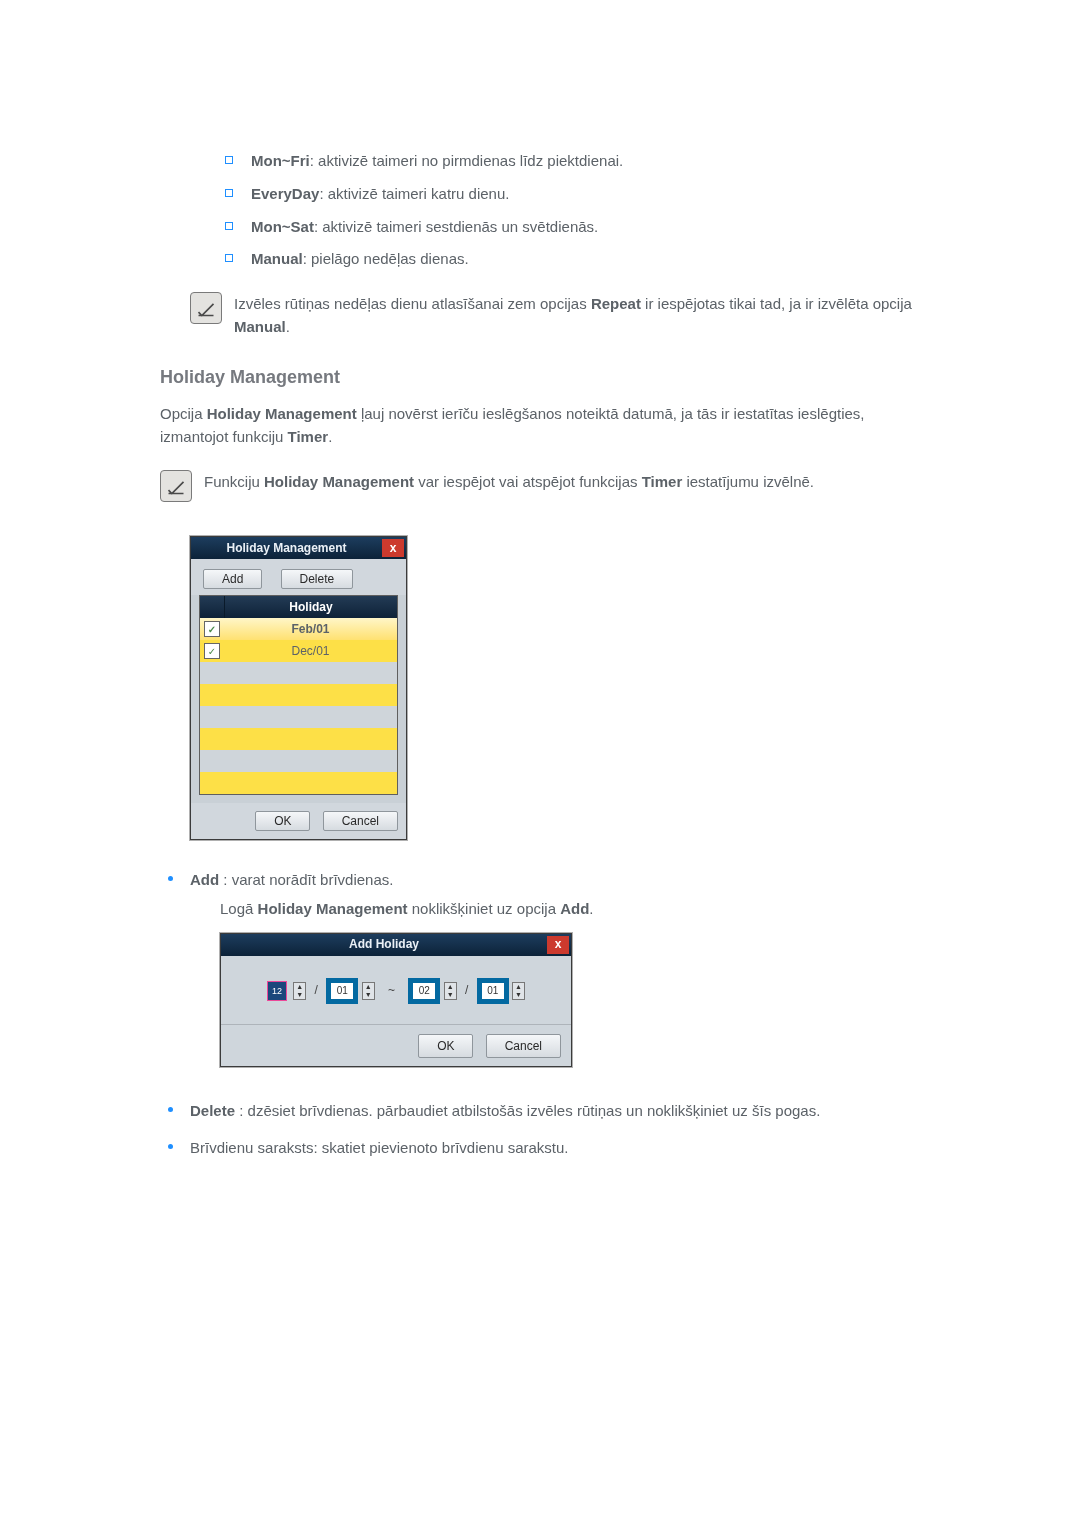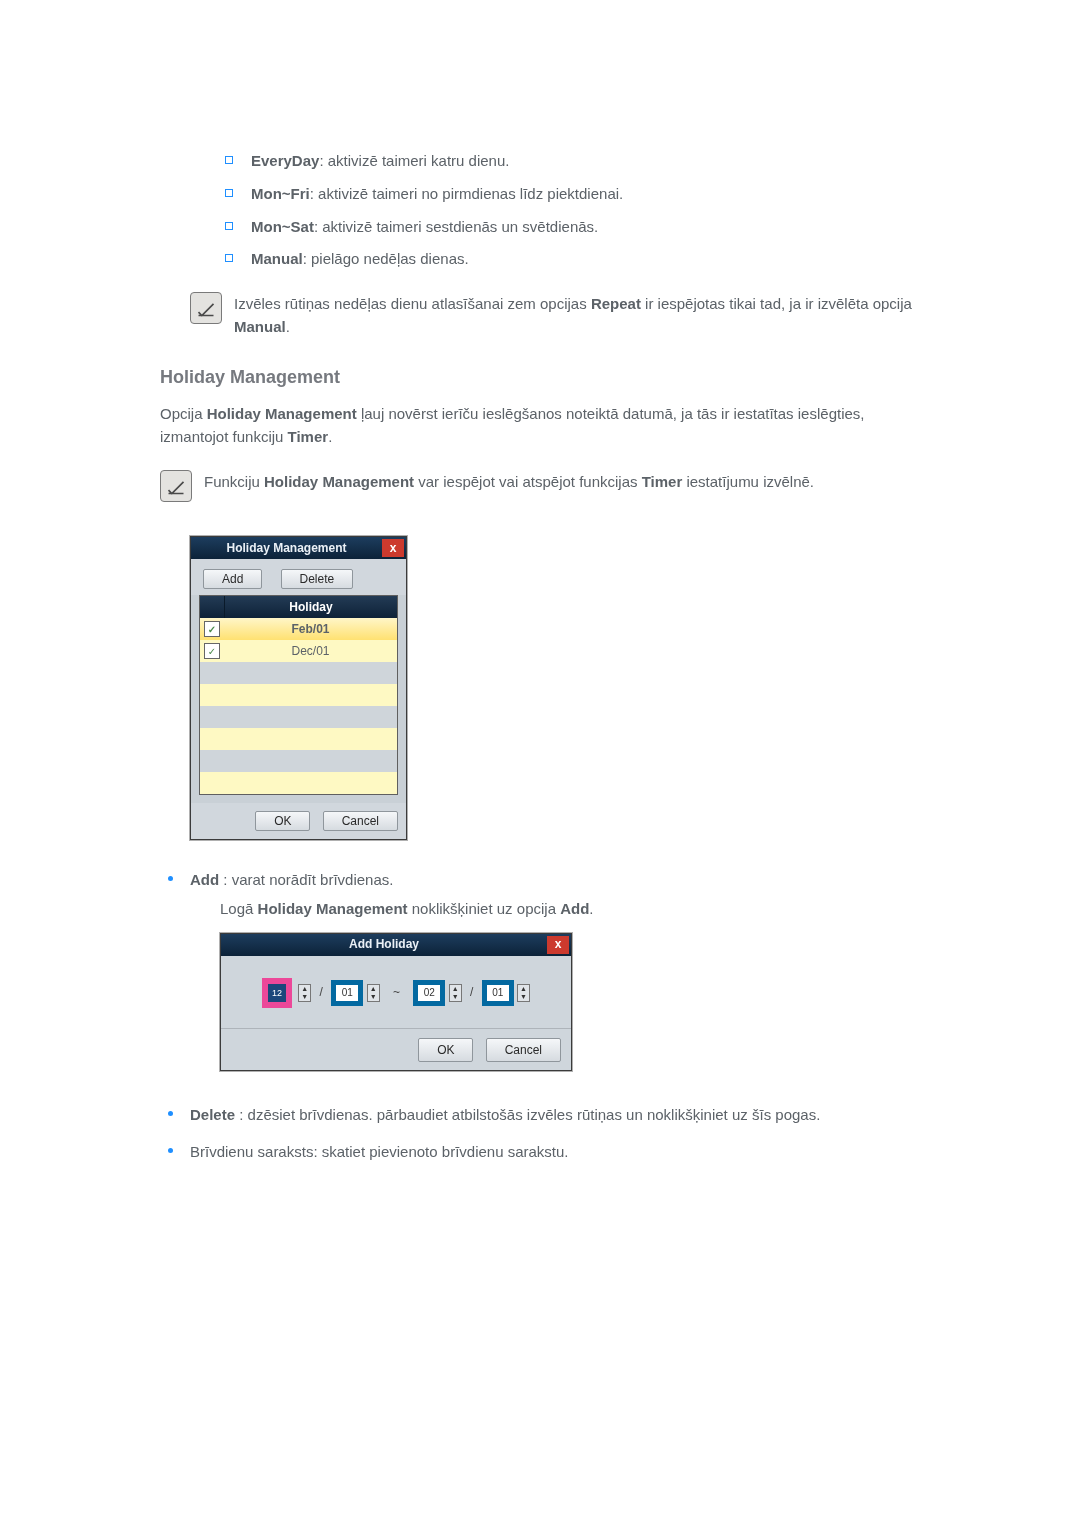--- a/index.html
+++ b/index.html
@@ -16,55 +16,55 @@
   h3.section{margin:0 0 14px 0;color:#76797f;font-weight:700;font-size:18px;}
   p.body{margin:8px 0 14px 0;line-height:1.55;}
   
   .win{border:1px solid #3b3b3b;background:#c9d0d6;display:inline-block;margin:6px 0 18px 30px;box-shadow:0 0 0 1px #b0b0b0;}
   .titlebar{background:linear-gradient(#1d3d5e,#0c2238);color:#eaf0f6;font-weight:700;font-size:12px;height:22px;display:flex;align-items:center;justify-content:space-between;padding:0 0 0 0;}
   .titlebar .tlabel{flex:1;text-align:center;}
   .titlebar .close{width:22px;height:18px;background:#cc3a2e;color:#fff;font-weight:700;display:flex;align-items:center;justify-content:center;font-size:12px;margin-right:2px;}
   .toolbar{background:#d1d7dd;padding:10px 12px 6px 12px;}
   .btn{display:inline-block;background:linear-gradient(#f5f7f9,#d6dbe0);border:1px solid #8f969c;padding:2px 18px;font-size:12px;color:#2a2a2a;border-radius:2px;}
   .btn+.btn{margin-left:14px;}
-  .grid{border:1px solid #5f5f5f;margin:0 8px 8px 8px;background:#fef9c3;}
+  .grid{border:1px solid #5f5f5f;margin:0 8px 8px 8px;background:#fde047;}
   .grid .header{display:flex;background:linear-gradient(#233b55,#0e2238);color:#fff;font-weight:700;font-size:12px;}
   .grid .header .c1{width:24px;border-right:1px solid #0a1a2a;text-align:center;}
   .grid .header .c2{flex:1;text-align:center;padding:4px 0;}
   .grid .row{display:flex;font-size:12px;height:22px;align-items:center;}
   .grid .row .c1{width:24px;text-align:center;}
   .grid .row .c2{flex:1;text-align:center;}
   .grid .row.sel{background:linear-gradient(#fff6c8,#ffe171);font-weight:700;}
   .grid .row.alt{background:#cfd5da;}
   .grid .row .chk{width:14px;height:14px;border:1px solid #666;background:#fff;display:inline-flex;align-items:center;justify-content:center;font-size:10px;color:#4a8a4a;}
   .grid .spacer{height:22px;}
   .winfooter{background:#d1d7dd;padding:8px;text-align:right;}
   .bul{list-style:none;margin:10px 0 0 0;padding:0;}
   .bul>li{position:relative;padding-left:30px;margin-bottom:14px;line-height:1.55;}
   .bul>li::before{content:'';position:absolute;left:8px;top:8px;width:5px;height:5px;background:#1f8fff;border-radius:50%;}
   .bul .indent{padding-left:30px;margin-top:6px;}
   
   .addwin{width:350px;}
   .addbody{background:#cfd6dc;padding:22px 0 20px 0;text-align:center;font-size:12px;}
-  .cal{display:inline-block;width:18px;height:18px;background:#1b477b;color:#fff;font-size:9px;text-align:center;line-height:18px;border:6px solid #ec4899;vertical-align:middle;margin-right:3px;}
+  .cal{display:inline-block;width:18px;height:18px;background:#1b477b;color:#fff;font-size:9px;text-align:center;line-height:18px;border:1px solid #ec4899;vertical-align:middle;margin-right:3px;}
   .field{display:inline-block;width:22px;height:16px;background:#fff;border:5px solid #0369a1;font-size:10px;text-align:center;line-height:16px;color:#333;vertical-align:middle;}
   .spin{display:inline-flex;flex-direction:column;width:11px;height:16px;border:1px solid #777;vertical-align:middle;background:#e0e4e8;}
   .spin span{flex:1;font-size:7px;line-height:7px;text-align:center;color:#333;}
   .slash{display:inline-block;padding:0 5px;color:#444;vertical-align:middle;}
   .tilde{display:inline-block;padding:0 10px;color:#444;vertical-align:middle;}
   .addfooter{background:#cfd6dc;padding:8px 10px;text-align:right;border-top:1px solid #aeb4ba;}
 </style>
 </head>
 <body>
 
 <div class="page">
 
   <ul class="sub">
+    <li><b>Mon~Fri</b><span>: aktivizē taimeri no pirmdienas līdz piektdienai.</span></li>
     <li><b>EveryDay</b><span>: aktivizē taimeri katru dienu.</span></li>
-    <li><b>Mon~Fri</b><span>: aktivizē taimeri no pirmdienas līdz piektdienai.</span></li>
     <li><b>Mon~Sat</b><span>: aktivizē taimeri sestdienās un svētdienās.</span></li>
     <li><b>Manual</b><span>: pielāgo nedēļas dienas.</span></li>
   </ul>
 
   <div class="note-row">
     <div class="note-icon">
       <svg viewBox="0 0 24 24" fill="none" stroke="#4a4a4a" stroke-width="2">
           <path d="M3 17l4 4 14-14M3 21h18"></path>
         </svg>
     </div>

